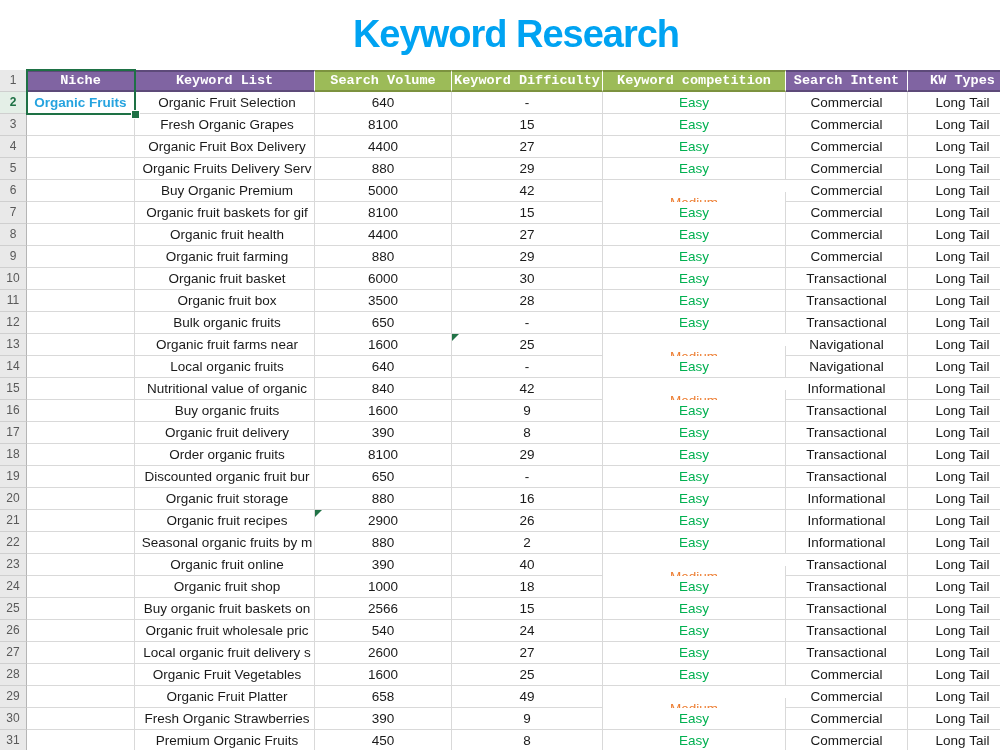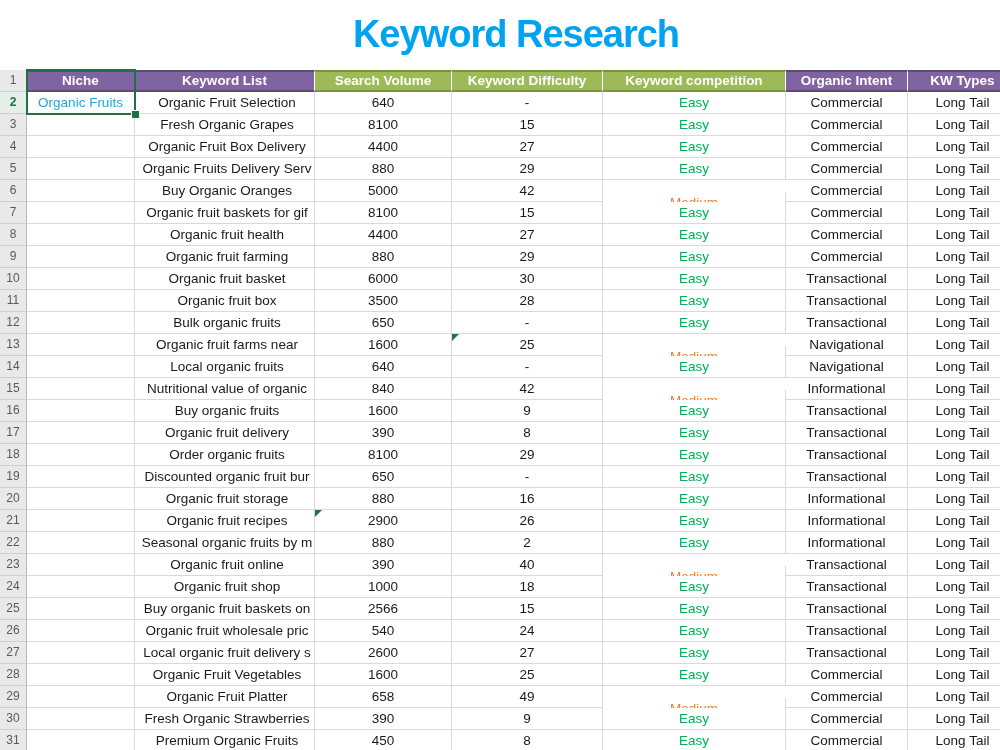--- a/index.html
+++ b/index.html
@@ -15,27 +15,27 @@
   .cell{box-sizing:border-box;height:22px;line-height:21px;font-size:13.5px;color:#1a1a1a;
         background:#fff;border-right:1px solid #D9D9D9;border-bottom:1px solid #D9D9D9;
         white-space:nowrap;overflow:hidden;position:relative;text-align:center;}
   .cell.kw{text-align:center;padding-left:5px;}
   
   .gut{box-sizing:border-box;height:22px;line-height:21px;background:#E9E9E9;color:#595959;
        font-size:12px;text-align:center;border-right:1px solid #B5B5B5;border-bottom:1px solid #CFCFCF;}
   .gut.sel{background:#E4EFE7;color:#1E7145;font-weight:bold;}
   
   .h{box-sizing:border-box;height:22px;line-height:18px;font-size:13.5px;font-weight:bold;color:#fff;
-     text-align:center;border-right:1px solid #fff;white-space:nowrap;overflow:hidden;}
+     text-align:center;border-right:1px solid #fff;white-space:nowrap;overflow:hidden;font-family:Liberation Mono, monospace;}
   .h.purple{background:#8064A2;border-top:2px solid #5D4A79;border-bottom:2px solid #5D4A79;}
   .h.green{background:#9CBB58;border-top:2px solid #7C923F;border-bottom:2px solid #7C923F;}
   
   .easy{color:#00B050;}
   .medium{color:#ED7D31;margin-top:12px;}
-  .niche-val{color:#25A3DF;font-weight:normal;}
+  .niche-val{color:#25A3DF;font-weight:bold;}
   
   .tri{position:absolute;left:0;top:0;width:7px;height:7px;background:#217346;
        clip-path:polygon(0 0,100% 0,0 100%);}
   
   #selbox{position:absolute;left:26px;top:69px;width:110px;height:46px;box-sizing:border-box;
           border:2px solid #1E7145;pointer-events:none;}
   #handle{position:absolute;left:131px;top:110px;width:7px;height:7px;background:#1E7145;
           border:1px solid #fff;box-sizing:content-box;}
 </style>
 </head>
@@ -45,21 +45,21 @@
   <div id="title">Keyword Research</div>
   <div id="sheet">
     <div class="row" id="header-row">
       <div class="gut">1</div>
 
     <div class="h purple">Niche</div>
         <div class="h purple">Keyword List</div>
         <div class="h green">Search Volume</div>
         <div class="h green">Keyword Difficulty</div>
         <div class="h green">Keyword competition</div>
-        <div class="h purple">Organic Intent</div>
+        <div class="h purple">Search Intent</div>
         <div class="h purple">KW Types</div>
       </div>
 
   <div class="row">
         <div class="gut sel">2</div>
         <div class="cell niche-val">Organic Fruits</div>
         <div class="cell kw">Organic Fruit Selection</div>
         <div class="cell">640</div>
         <div class="cell">-</div>
         <div class="cell easy">Easy</div>
@@ -92,21 +92,21 @@
         <div class="cell kw">Organic Fruits Delivery Serv</div>
         <div class="cell">880</div>
         <div class="cell">29</div>
         <div class="cell easy">Easy</div>
         <div class="cell">Commercial</div>
         <div class="cell">Long Tail</div>
       </div>
       <div class="row">
         <div class="gut">6</div>
         <div class="cell"></div>
-        <div class="cell kw">Buy Organic Oranges</div>
+        <div class="cell kw">Buy Organic Premium</div>
         <div class="cell">5000</div>
         <div class="cell">42</div>
         <div class="cell medium">Medium</div>
         <div class="cell">Commercial</div>
         <div class="cell">Long Tail</div>
       </div>
       <div class="row">
         <div class="gut">7</div>
         <div class="cell"></div>
         <div class="cell kw">Organic fruit baskets for gif</div>

